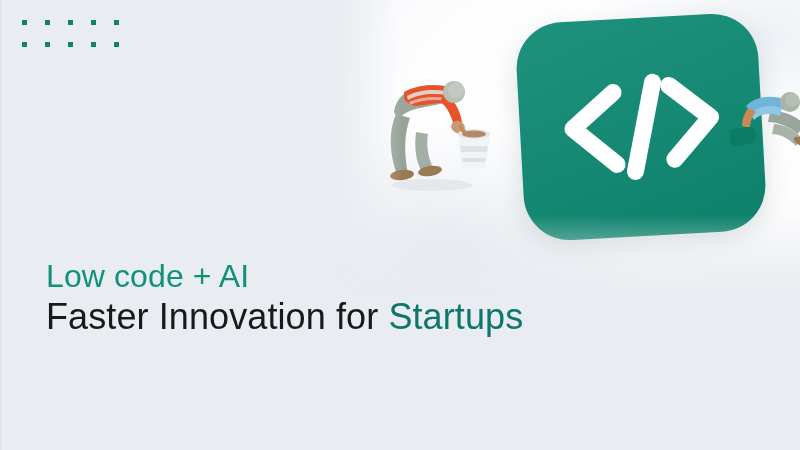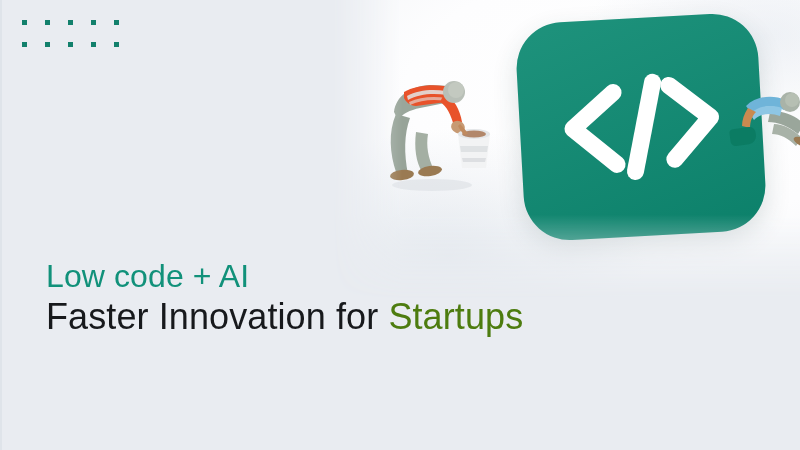--- a/index.html
+++ b/index.html
@@ -148,21 +148,21 @@
   }
   .headline .line2 {
     font-size: 36px;
     font-weight: 400;
     line-height: 46px;
     color: #17191c;
     letter-spacing: .1px;
     white-space: nowrap;
     margin-top: -2px;
   }
-  .headline .line2 .accent { color: #4d7c0f; }
+  .headline .line2 .accent { color: #0f766e; }
 </style>
 </head>
 <body>
 
 <div class="banner">
 
   <div class="photo">
     <div class="paper-shade"></div>
 
     <div class="code-card">

